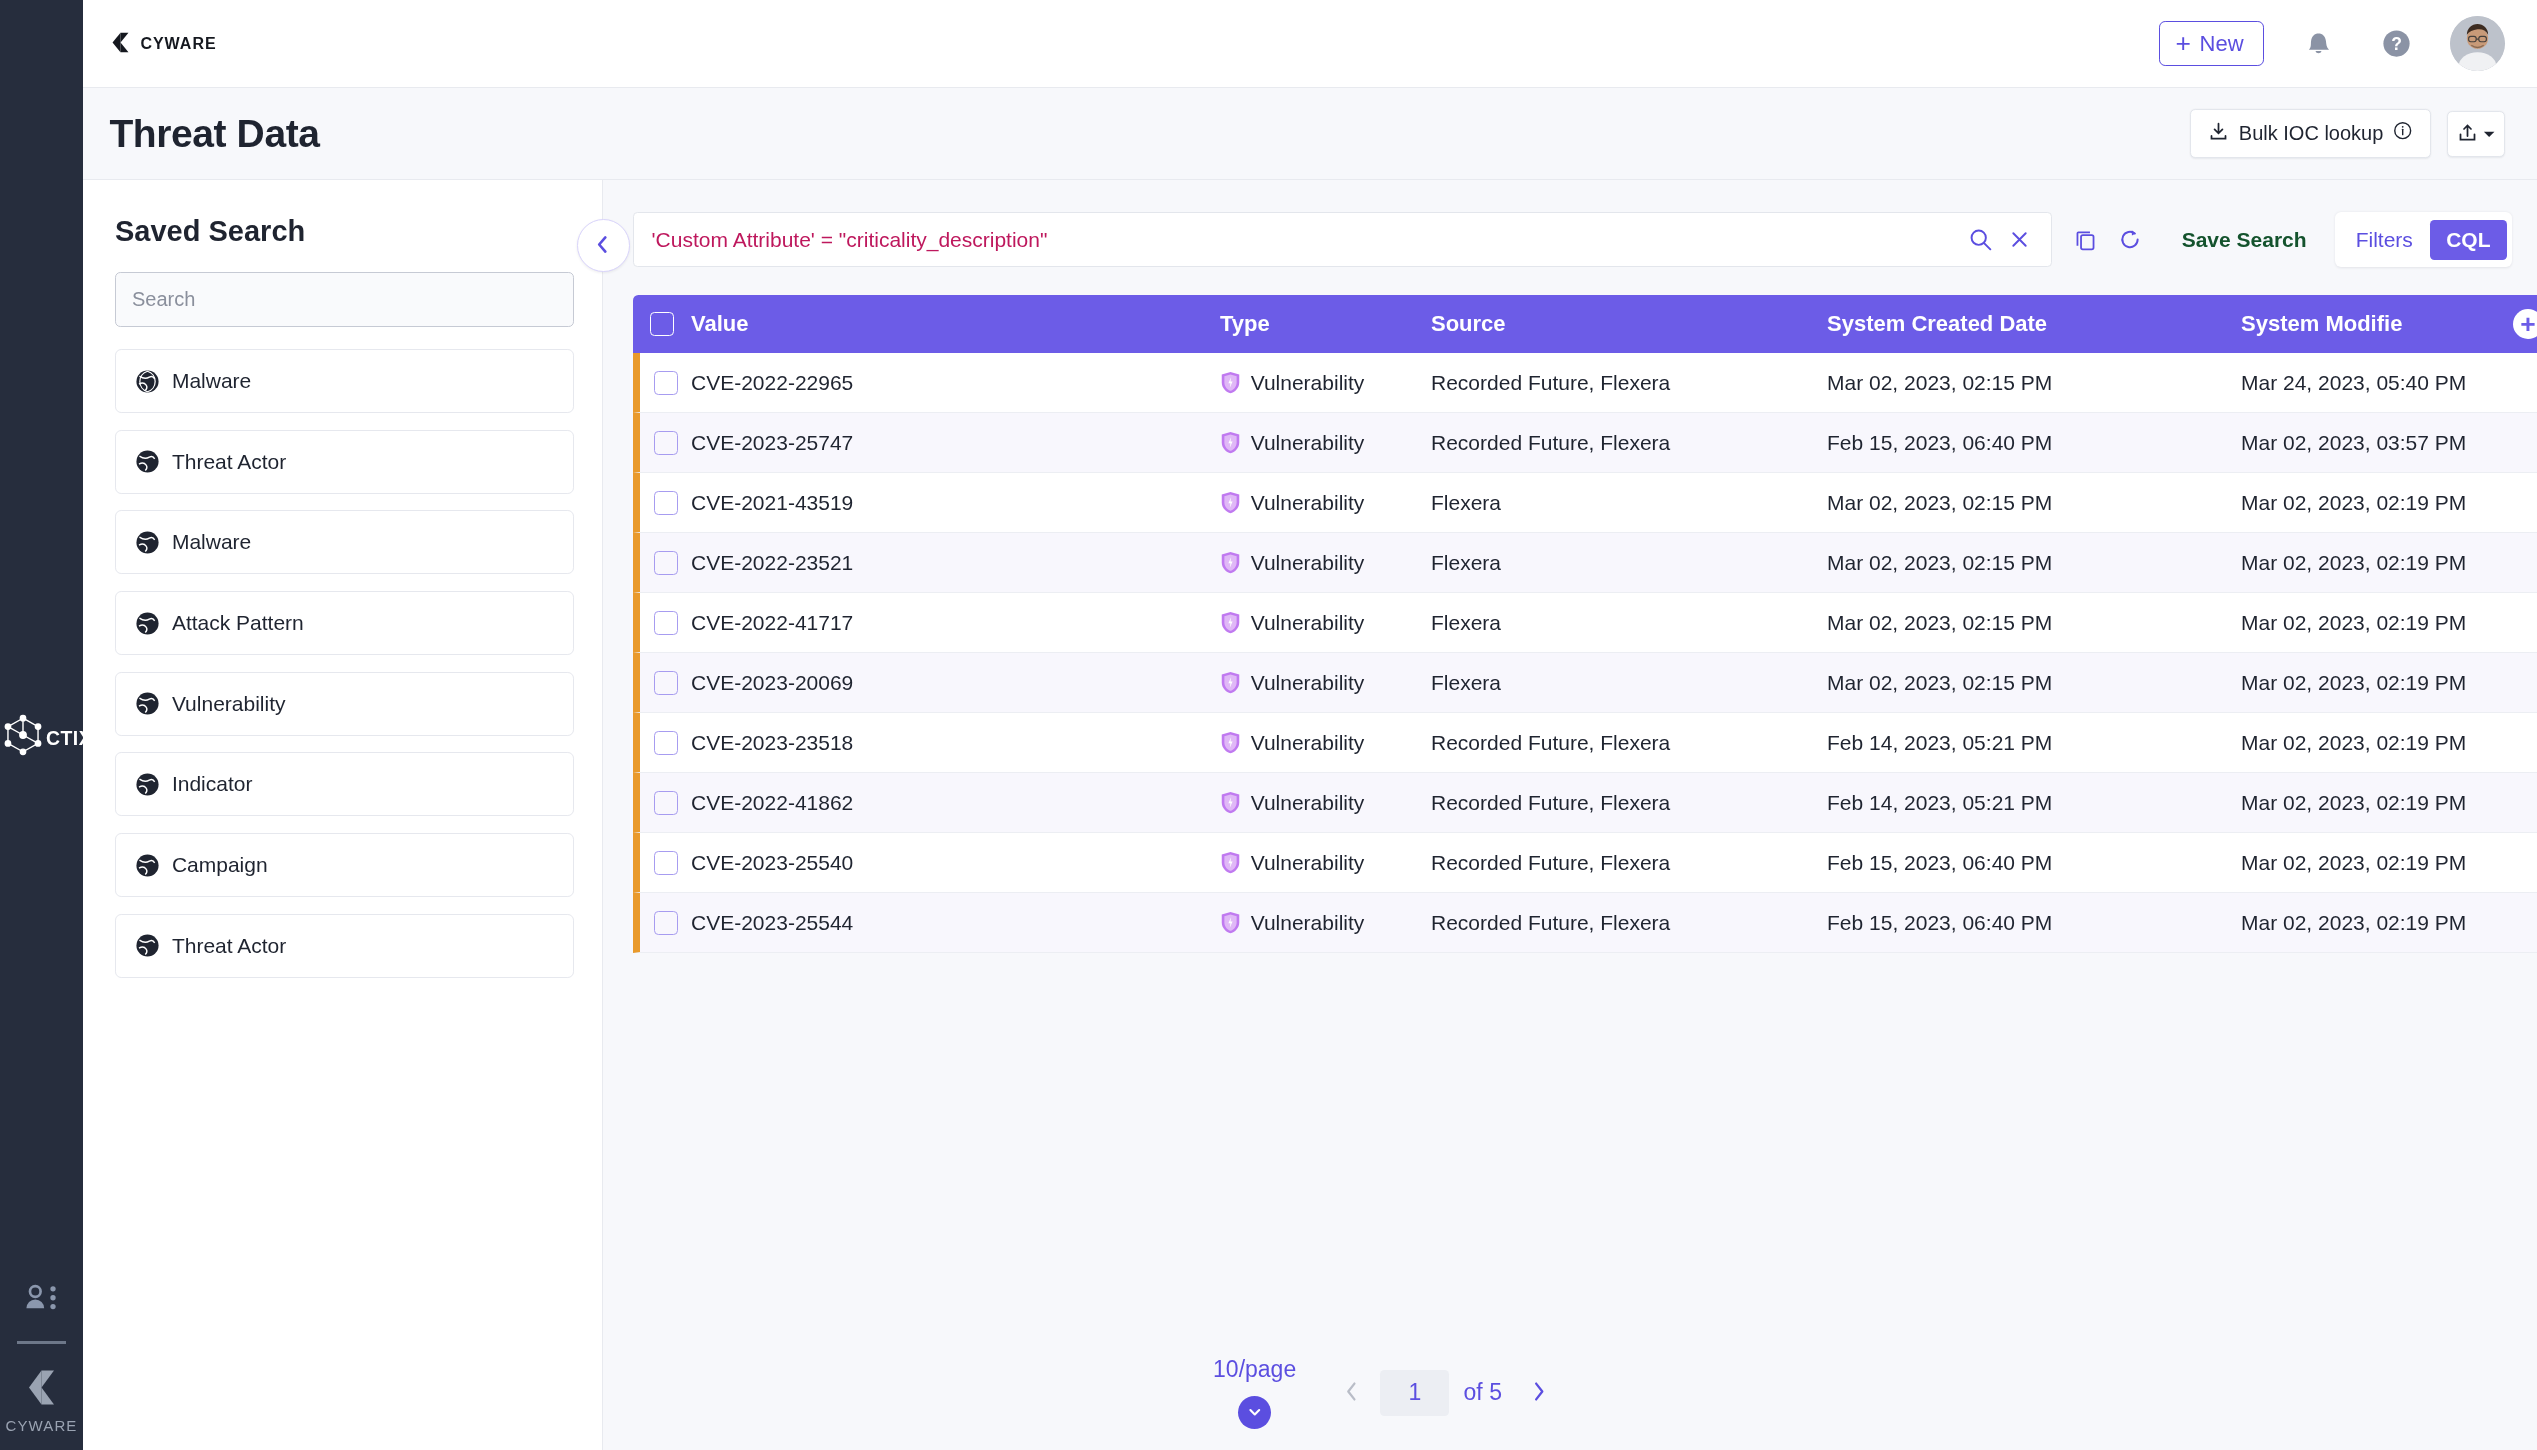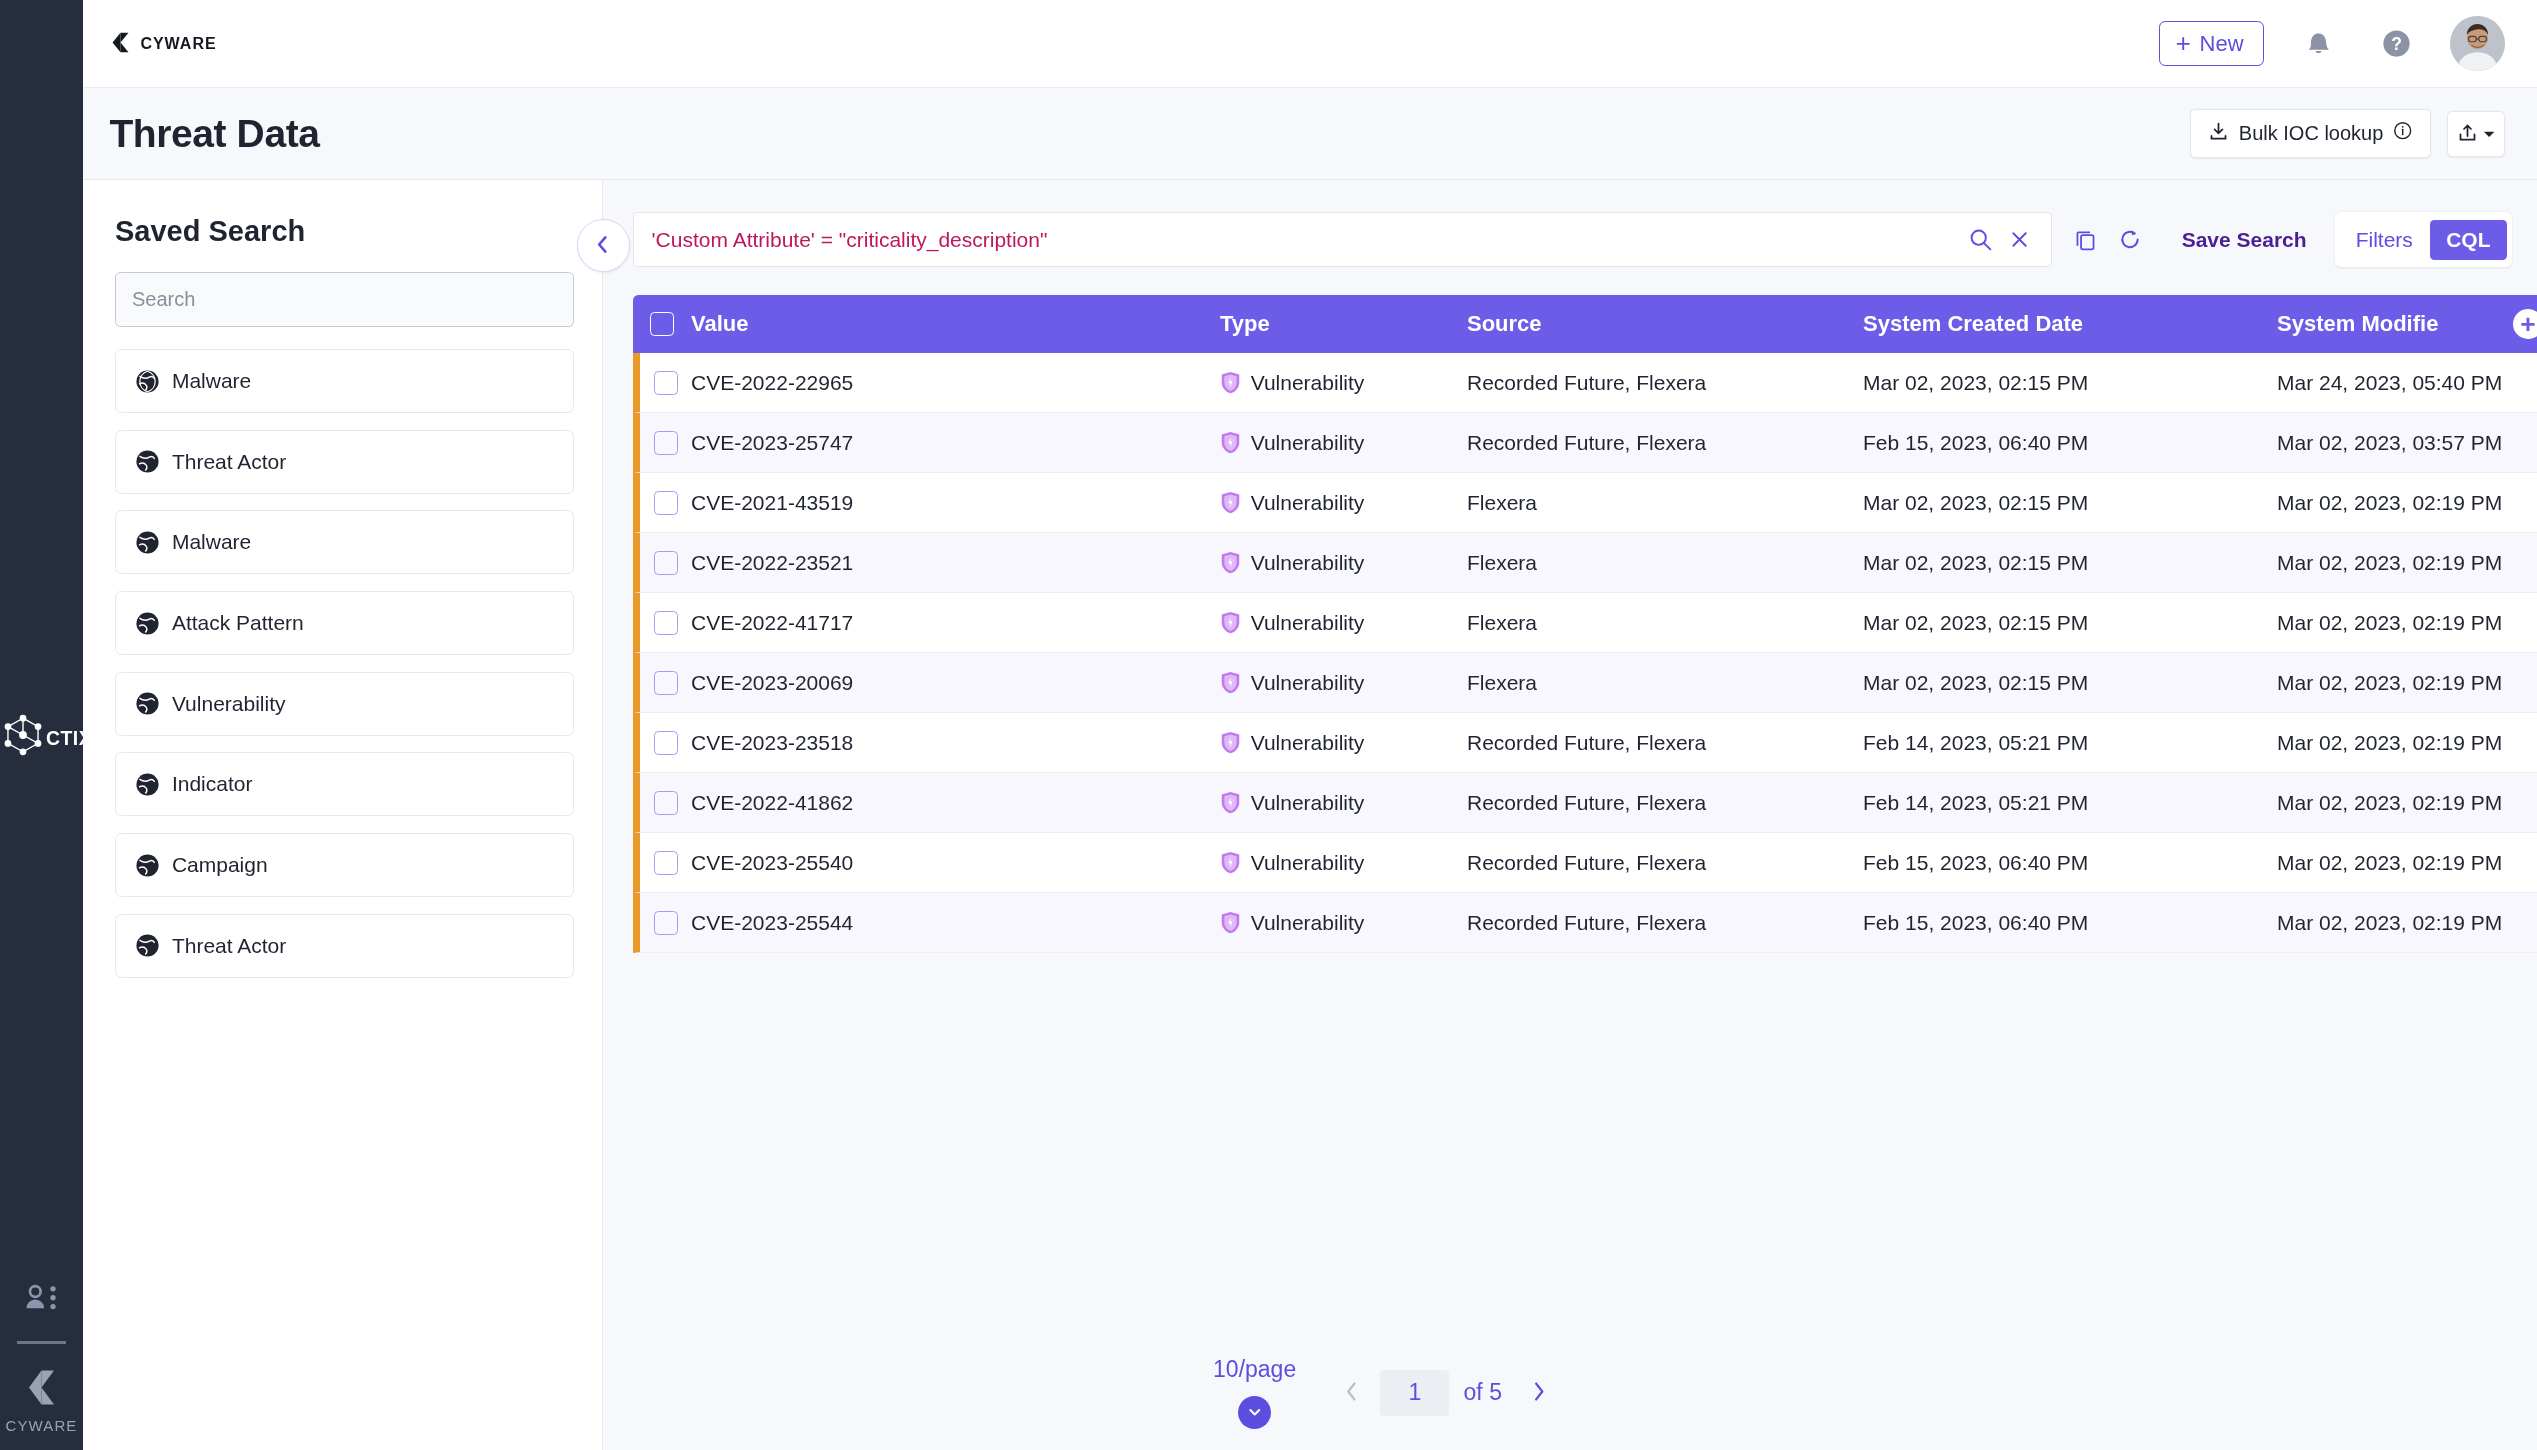--- a/index.html
+++ b/index.html
@@ -127,21 +127,21 @@
     flex: 1 1 auto; min-width: 0; background: #ffffff;
     border: 0.9px solid #e3e6ec; border-radius: 4.4px;
     display: flex; align-items: center; padding: 0 12.3px 0 17.6px;
   }
   .cql-text { flex: 1 1 auto; font-size: 21px; color: #be185d; white-space: nowrap; overflow: hidden; }
   .cql-act { width: 39px; display: flex; align-items: center; justify-content: center; cursor: pointer; }
   .tool-group { display: flex; align-items: center; gap: 3.5px; padding: 0 12.3px; }
   .tool-btn { width: 42px; height: 42px; display: flex; align-items: center; justify-content: center; cursor: pointer; }
   .save-search {
     display: flex; align-items: center; padding: 0 14px 0 17.6px;
-    font-size: 21px; color: #4c1d95; font-weight: bold; cursor: pointer; white-space: nowrap;
+    font-size: 21px; color: #14532d; font-weight: bold; cursor: pointer; white-space: nowrap;
   }
   .seg {
     display: flex; align-items: center; background: #ffffff;
     border-radius: 6.2px; padding: 4.4px; margin-left: 14px;
     box-shadow: 0 0.9px 2.6px rgba(20,25,40,.09);
   }
   .seg-item {
     padding: 8px 16.7px; font-size: 21px; color: #5b4ee0; border-radius: 4.4px; cursor: pointer; white-space: nowrap;
   }
   .seg-item.active { background: #6c5ce7; color: #ffffff; font-weight: bold; }
@@ -155,21 +155,21 @@
     font-size: 22px; font-weight: bold; position: relative;
   }
   .cb-cell { width: 58px; flex: 0 0 58px; display: flex; align-items: center; justify-content: center; }
   .cb {
     width: 24px; height: 24px; border: 1.8px solid #ffffff; border-radius: 4.4px;
     background: transparent; cursor: pointer;
   }
   .trow .cb { border-color: #a79cf0; }
   .c-value  { width: 529px; flex: 0 0 529px; }
   .c-type   { width: 211px; flex: 0 0 211px; }
-  .c-source { width: 396px; flex: 0 0 396px; margin-left: 36px; }
+  .c-source { width: 396px; flex: 0 0 396px; }
   .c-created{ width: 414px; flex: 0 0 414px; }
   .c-mod    { width: 352px; flex: 0 0 352px; }
   .add-col {
     position: absolute; right: 50px; top: 50%; transform: translateY(-50%);
     width: 30px; height: 30px; border-radius: 50%; background: #ffffff;
     display: flex; align-items: center; justify-content: center;
     color: #6c5ce7; font-size: 26.4px; line-height: 1; font-weight: bold; cursor: pointer;
   }
 
   .tbody { background: #ffffff; }

